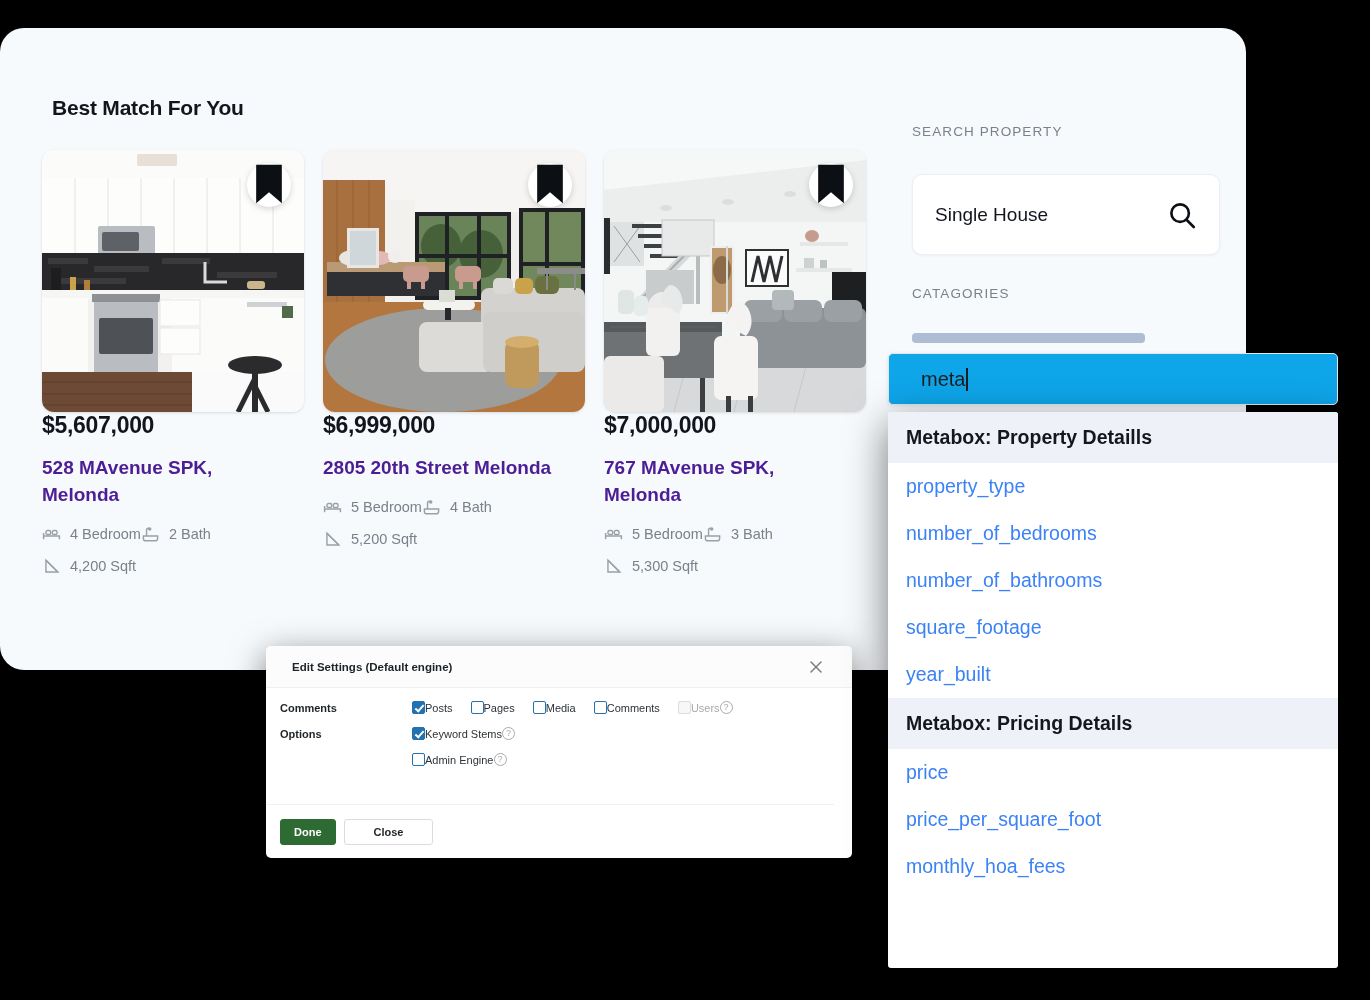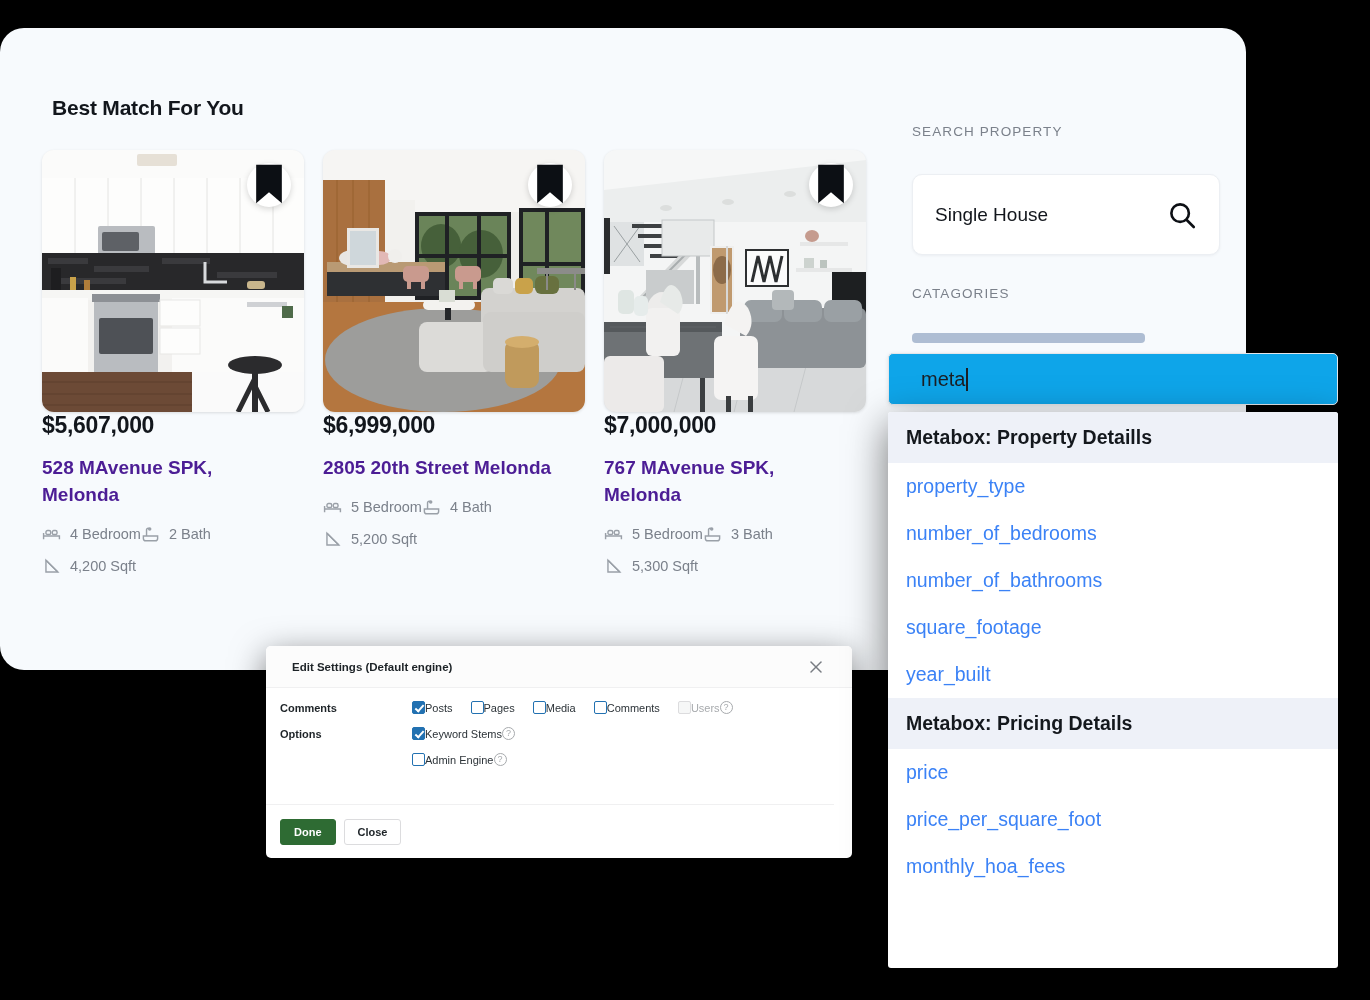--- a/index.html
+++ b/index.html
@@ -114,21 +114,21 @@
     position: absolute; left: 0; right: 18px; bottom: 0; height: 54px;
     border-top: 1px solid #f0f0f1; display: flex; align-items: center;
     gap: 8px; padding: 0 14px;
   }
   .btn-done {
     background: #2e6b33; color: #fff; border: 1px solid #2e6b33; border-radius: 3px;
     font-size: 11px; font-weight: 700; padding: 6px 13px;
   }
   .btn-close {
     background: #fff; color: #1d2327; border: 1px solid #dcdcde; border-radius: 3px;
-    font-size: 11px; font-weight: 700; padding: 6px 13px;
+    font-size: 11px; font-weight: 700; padding: 6px 29px;
   }
 
   
   .ac-input {
     position: absolute; left: 888px; top: 353px;
     width: 450px; height: 52px;
     background: #0ea5e9; border: 1px solid #e3e6ea; border-radius: 5px;
     display: flex; align-items: center; padding: 0 32px;
     box-shadow: 0 1px 4px rgba(0,0,0,.10);
   }

